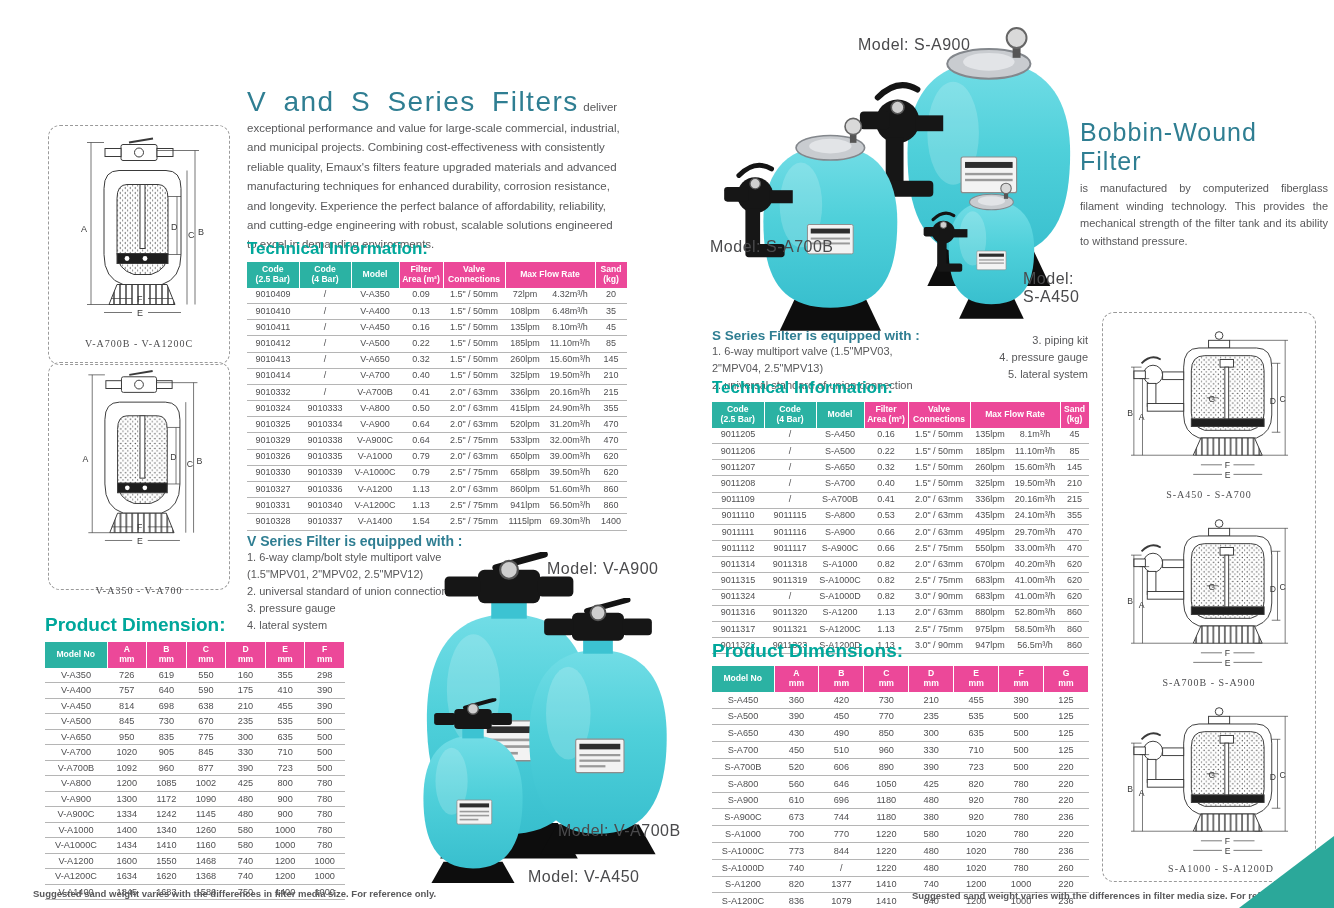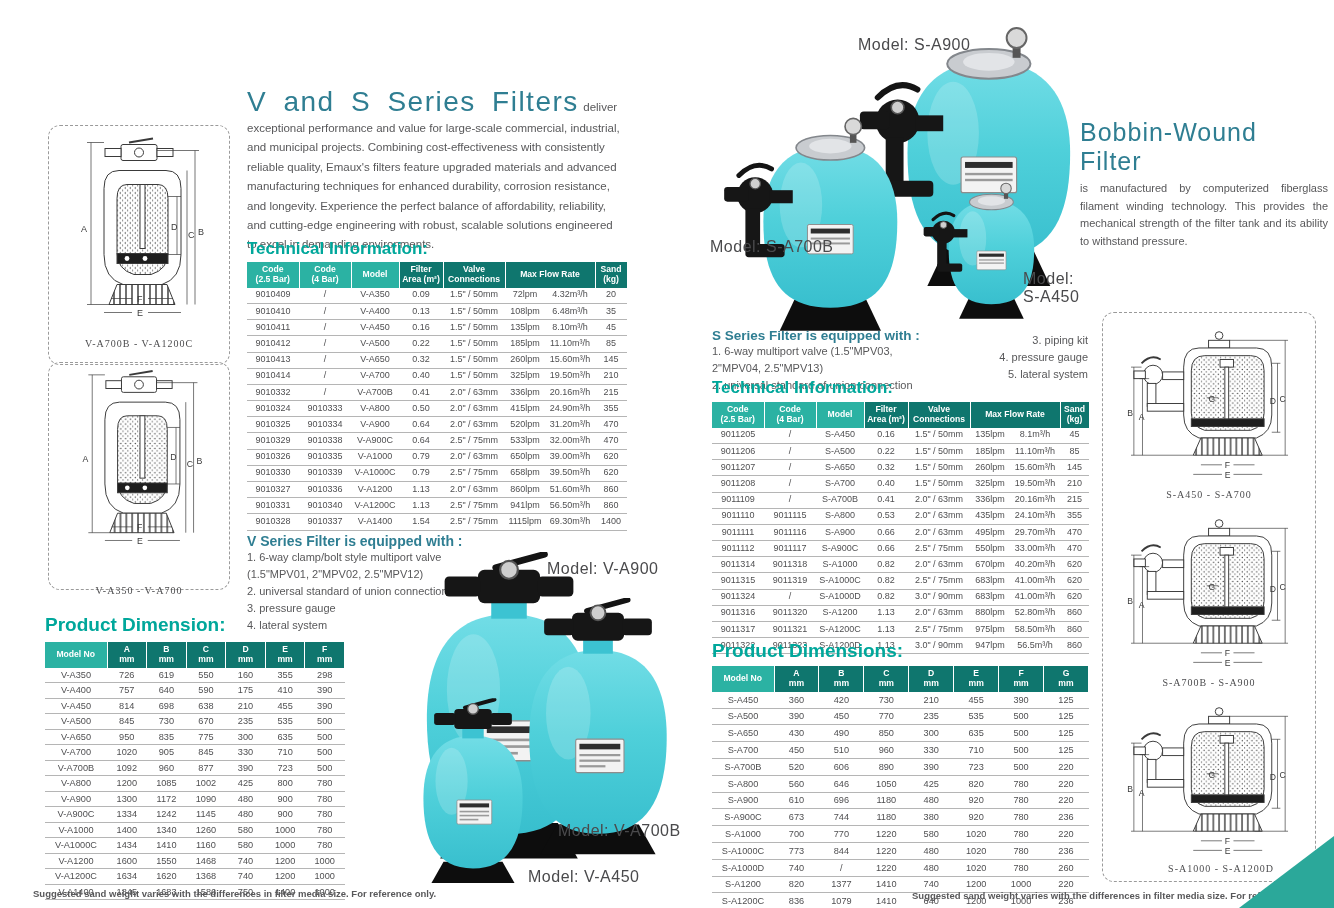--- a/index.html
+++ b/index.html
@@ -13,21 +13,21 @@
   .eq-item{color:#58585a;font-size:11px;line-height:1.55;white-space:pre-wrap;}
   .caption{color:#4d4d4f;font-size:10px;letter-spacing:1px;text-align:center;font-family:Liberation Serif, serif;}
   .model-label{color:#4a4a4c;font-size:16px;letter-spacing:.5px;white-space:pre-line;}
   .footer-note{color:#58585a;font-size:9.5px;white-space:nowrap;font-weight:bold;}
   .dash-box{border:1px dashed #9a9a9a;border-radius:12px;}
 
   table.data{border-collapse:collapse;table-layout:fixed;width:100%;}
   table.data th{font-size:8.6px;font-weight:bold;color:#ffffff;padding:3px 1px;white-space:pre-line;
     border-right:1px solid #ffffff;vertical-align:middle;line-height:1.15;}
   table.data th.th-teal{background:#2bb2a3;}
-  table.data th.th-dark{background:#0f766e;}
+  table.data th.th-dark{background:#ec4899;}
   table.data td{font-size:9px;color:#4f4f51;text-align:center;padding:0 1px;height:15.2px;
     border-bottom:1px solid #b5b5b5;line-height:1.1;overflow:hidden;white-space:nowrap;}
   table.dim td{height:14.5px;font-size:9.2px;}
   table.sdim td{height:15.8px;font-size:9.2px;}
 
   .tri{width:0;height:0;border-left:95px solid transparent;border-bottom:72px solid #2ba89a;}
   svg{display:block;}
   .hidden-defs{position:absolute;width:0;height:0;overflow:hidden;}
 </style>
 </head>

